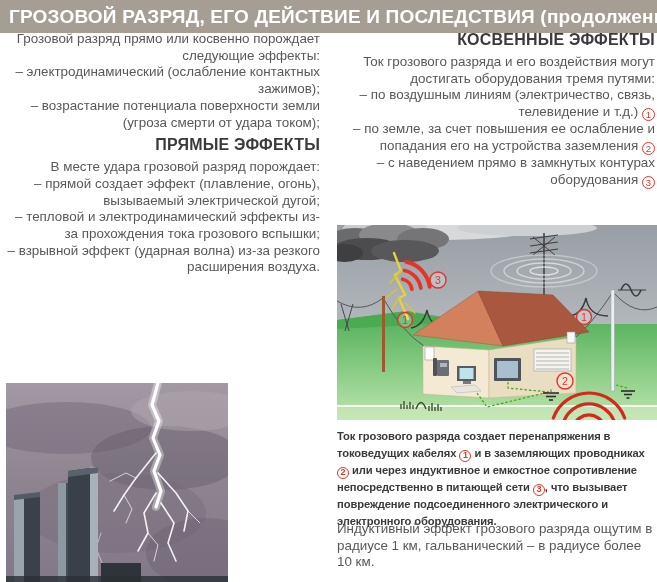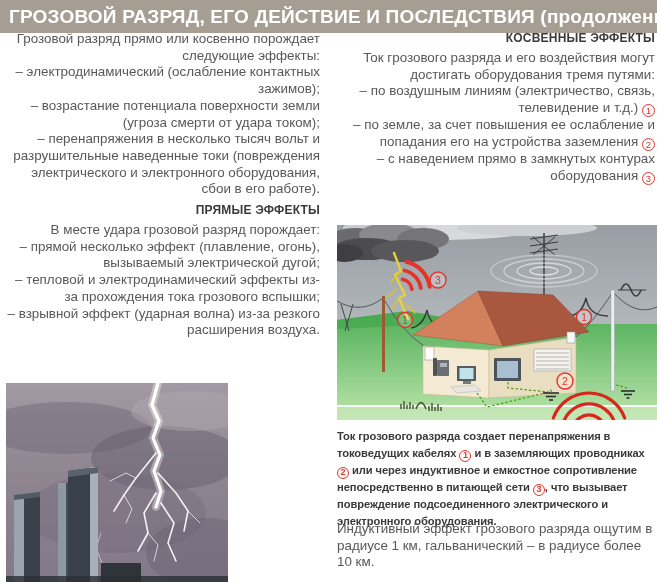--- a/index.html
+++ b/index.html
@@ -22,21 +22,21 @@
   .hdr h1{
     font-size:19px;font-weight:bold;color:#fff;letter-spacing:.2px;
     padding-left:9px;white-space:nowrap;
   }
   
   .col{position:absolute;top:31px;text-align:right;}
   .col.left{left:6px;width:314px;}
   .col.right{left:337px;width:318px;}
   p.body{font-size:13.4px;line-height:16.7px;color:var(--body-text);}
   h2.sec{
-    font-size:12px;font-weight:bold;color:var(--heading-text);
+    font-size:16px;font-weight:bold;color:var(--heading-text);
     letter-spacing:.2px;margin:0 0 5px 0;
   }
   h2.sec.mid{margin-top:5px;}
   
   .mk{
     display:inline-flex;width:13px;height:13px;min-width:13px;
     border:1.2px solid var(--accent);border-radius:50%;
     align-items:center;justify-content:center;
     font-size:9.5px;line-height:1;color:var(--accent);
     vertical-align:-2px;background:transparent;
@@ -60,25 +60,24 @@
 <div id="page">
 
   <div class="hdr">
     <h1>ГРОЗОВОЙ РАЗРЯД, ЕГО ДЕЙСТВИЕ И ПОСЛЕДСТВИЯ (продолжение)</h1>
   </div>
 
   <div class="col left">
     <p class="body">Грозовой разряд прямо или косвенно порождает следующие эффекты:</p>
     <p class="body">–  электродинамический (ослабление контактных зажимов);</p>
     <p class="body">–  возрастание потенциала поверхности земли (угроза смерти от удара током);</p>
-    <p class="body">–  перенапряжения в несколько тысяч вольт и разрушительные наведенные токи (повреждения электрического и электронного оборудования, сбои в его работе).</p>
 
     <h2 class="sec mid">ПРЯМЫЕ ЭФФЕКТЫ</h2>
     <p class="body">В месте удара грозовой разряд порождает:</p>
-    <p class="body">–  прямой несколько эффект (плавление, огонь), вызываемый электрической дугой;</p>
+    <p class="body">–  прямой создает эффект (плавление, огонь), вызываемый электрической дугой;</p>
     <p class="body">–  тепловой и электродинамический эффекты из-за прохождения тока грозового вспышки;</p>
     <p class="body">–  взрывной эффект (ударная волна) из-за резкого расширения воздуха.</p>
   </div>
 
   <div class="col right">
     <h2 class="sec">КОСВЕННЫЕ ЭФФЕКТЫ</h2>
     <p class="body">Ток грозового разряда и его воздействия могут достигать оборудования тремя путями:</p>
     <p class="body"><span>–  по воздушным линиям (электричество, связь, телевидение и т.д.) </span><span class="mk">1</span></p>
     <p class="body"><span>–  по земле, за счет повышения ее ослабление и попадания его на устройства заземления </span><span class="mk">2</span></p>
     <p class="body"><span>–  с наведением прямо в замкнутых контурах оборудования </span><span class="mk">3</span></p>

